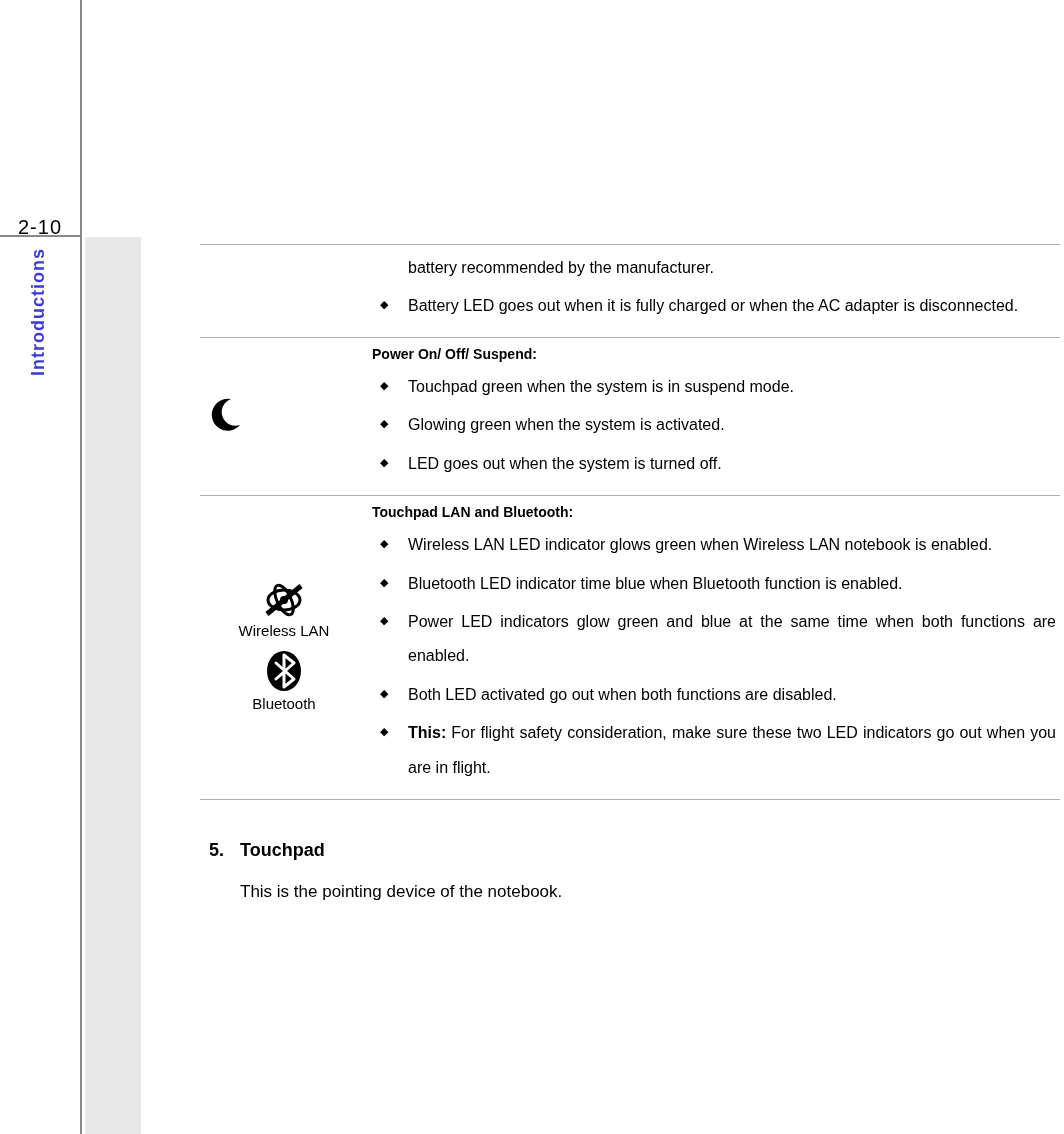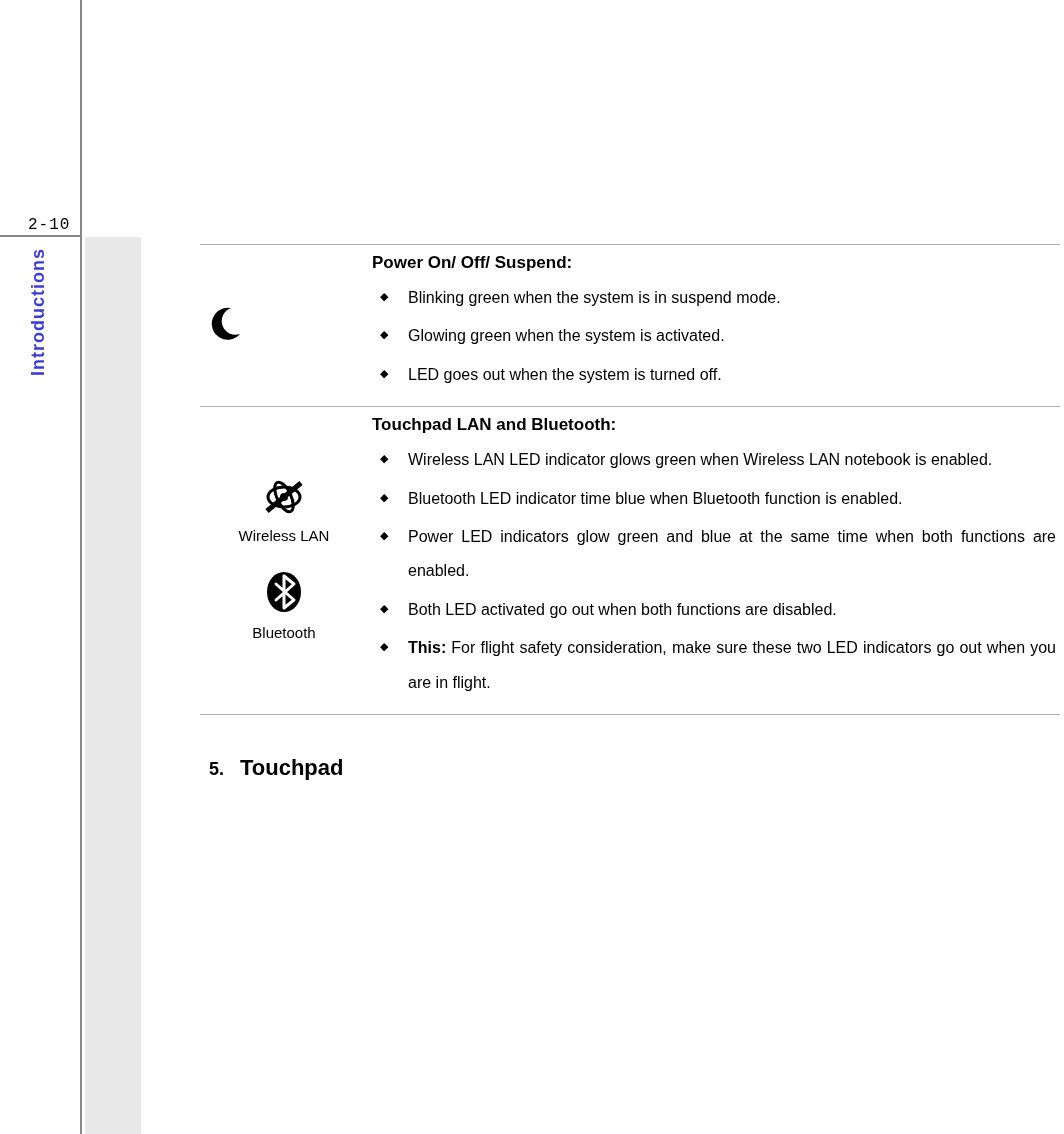--- a/index.html
+++ b/index.html
@@ -21,24 +21,23 @@
     position: relative;
     width: 1064px;
     height: 1134px;
     overflow: hidden;
     box-sizing: border-box;
   }
 
   .page-number {
     position: absolute;
     top: 216px;
-    left: 28px;
-    font-size: 16px;
+    left: 18px;
+    font-size: 20px;
     letter-spacing: 1px;
-    font-family: Liberation Mono, monospace;
   }
 
   .side-rule-v {
     position: absolute;
     top: 0;
     left: 80px;
     width: 0;
     height: 1134px;
     border-left: 2px solid var(--rule);
   }
@@ -99,21 +98,21 @@
   table.info tr.ruled td {
     border-top: 1px solid var(--divider);
   }
   table.info tr.end td {
     border-bottom: 1px solid var(--divider);
   }
 
   .desc .title {
     font-weight: 700;
     margin: 2px 0 8px 0;
-    font-size: 17px;
+    font-size: 14px;
   }
   .desc ul {
     list-style: none;
     margin: 0 0 4px 0;
     padding: 0 0 0 36px;
   }
   .desc ul li {
     position: relative;
     margin: 0 0 4px 0;
     line-height: 2.15;
@@ -131,21 +130,20 @@
     margin: 0 0 4px 0;
     padding-left: 36px;
     line-height: 2.1;
   }
   .note-label { font-weight: 700; }
 
   .icon-stack {
     display: flex;
     flex-direction: column;
     align-items: center;
-    gap: 8px;
     font-size: 15px;
   }
   .icon-stack .cap { margin-top: 2px; }
   .icon-stack .gap { height: 10px; }
 
   .icon-box svg { display: block; }
 
   .numbered {
     margin-top: 40px;
     display: flex;
@@ -154,21 +152,21 @@
     padding-left: 0;
   }
   .numbered .num {
     font-weight: 700;
     font-size: 18px;
     width: 24px;
     text-align: right;
   }
   .numbered .label {
     font-weight: 700;
-    font-size: 22px;
+    font-size: 18px;
   }
   .numbered-body {
     margin-top: 14px;
     margin-left: 40px;
     font-size: 17px;
     line-height: 2;
   }
 </style>
 </head>
 <body>
@@ -180,33 +178,42 @@
   <div class="side-rule-v"></div>
   <div class="side-rule-h"></div>
   <div class="gray-bar"></div>
 
   <div class="side-tab">Introductions</div>
 
   <div class="content">
     <table class="info">
 
       <tbody>
+          <tr class="ruled">
+        <td class="icon-col"></td>
+        <td class="desc">
+          <div class="plain">battery recommended by the manufacturer.</div>
+          <ul>
+            <li>Battery LED goes out when it is fully charged or when the AC adapter is disconnected.</li>
+          </ul>
+        </td>
+      </tr>
 
       <tr class="ruled">
         <td class="icon-col">
           <span class="icon-box">
             <svg width="40" height="40" viewBox="0 0 40 40">
               <path d="M27 4 A16 16 0 1 0 36 30 A12 12 0 1 1 27 4 Z" fill="#000"></path>
             </svg>
           </span>
         </td>
         <td class="desc">
           <div class="title">Power On/ Off/ Suspend:</div>
           <ul>
-            <li>Blinking green when the system is in suspend mode.</li>
+            <li>Touchpad green when the system is in suspend mode.</li>
             <li>Glowing green when the system is activated.</li>
             <li>LED goes out when the system is turned off.</li>
           </ul>
         </td>
       </tr>
 
       <tr class="ruled end">
         <td class="icon-col">
           <div class="icon-stack">
             <span class="icon-box">
@@ -241,15 +248,16 @@
           </ul>
         </td>
       </tr>
     </tbody>
       </table>
 
     <div class="numbered">
       <span class="num">5.</span>
       <span class="label">Touchpad</span>
     </div>
+    <div class="numbered-body">This is the pointing device of the notebook.</div>
   </div>
 
 </div>
 
 </body></html>

